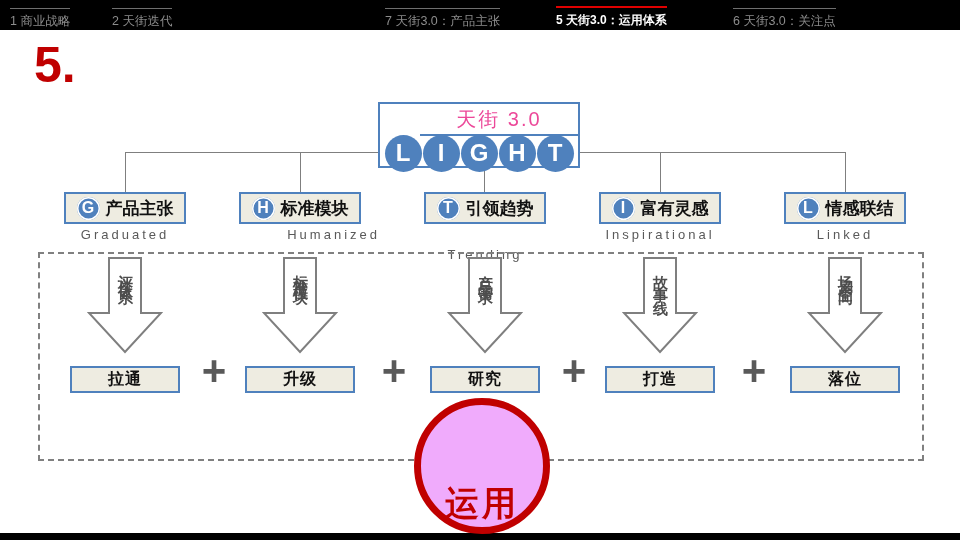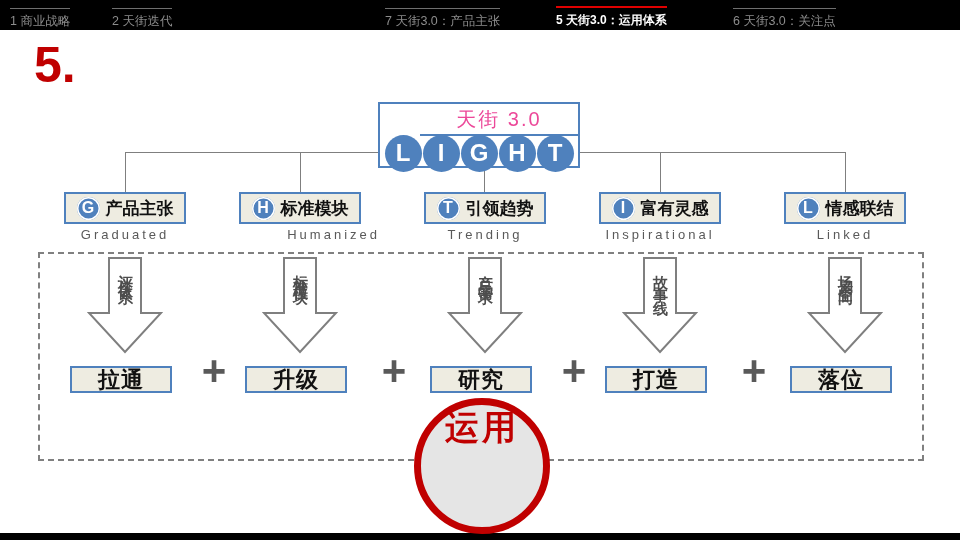--- a/index.html
+++ b/index.html
@@ -50,30 +50,30 @@
 
   
   .arrow{position:absolute;top:257px;width:76px;height:97px;}
   .arrow svg{position:absolute;left:0;top:0;}
   .atext{position:absolute;left:50%;top:6px;transform:translateX(-50%);
          writing-mode:vertical-rl;text-orientation:upright;
          font-size:15px;font-weight:bold;color:#4d4d4d;letter-spacing:5px;white-space:nowrap;}
   .arrow.a3 .atext{letter-spacing:13px;}
 
   
-  .fbox{position:absolute;top:366px;width:102px;height:27px;border:2px solid #4f81bd;background:#eeece1;
+  .fbox{position:absolute;top:366px;width:110px;height:27px;border:2px solid #4f81bd;background:#eeece1;
         box-sizing:border-box;display:flex;align-items:center;justify-content:center;
-        font-size:22px;font-weight:bold;color:#111;letter-spacing:1px;}
+        font-size:16px;font-weight:bold;color:#111;letter-spacing:1px;}
   .plus{position:absolute;top:350px;width:40px;text-align:center;
         color:#595959;font-size:42px;font-weight:900;line-height:1;}
 
   
   .badge{position:absolute;left:414px;top:398px;width:136px;height:136px;border-radius:50%;
-         border:7px solid #c00000;background:#e5e5e5;box-sizing:border-box;z-index:5;
-         display:flex;align-items:flex-start;justify-content:center;}
+         border:7px solid #c00000;background:#f0abfc;box-sizing:border-box;z-index:5;
+         display:flex;align-items:flex-end;justify-content:center;}
   .badge-text{color:#c00000;font-size:34px;font-weight:bold;letter-spacing:3px;}
 
   
   .bottombar{position:absolute;left:0;bottom:0;width:960px;height:7px;background:#000;}
 </style>
 </head>
 <body>
 
 <div class="stage">
 
@@ -124,21 +124,21 @@
     <span class="bletter">I</span>
     <span class="btext">富有灵感</span>
   </div>
   <div class="bbox" style="left:784px;">
     <span class="bletter">L</span>
     <span class="btext">情感联结</span>
   </div>
 
   <div class="beng" style="left:45px;">Graduated</div>
   <div class="beng" style="left:220px;text-align:right;">Humanized</div>
-  <div class="beng" style="left:405px;">Trending</div>
+  <div class="beng" style="left:405px;margin-top:20px;">Trending</div>
   <div class="beng" style="left:580px;">Inspirational</div>
   <div class="beng" style="left:765px;">Linked</div>
 
   <div class="dashed"></div>
 
   <div class="arrow a0" style="left:87px;">
     <svg width="76" height="97" viewBox="0 0 76 97">
       <polygon points="22,1 54,1 54,56 74,56 38,95 2,56 22,56" fill="#ffffff" stroke="#7f7f7f" stroke-width="2"></polygon>
     </svg>
     <span class="atext">评价体系</span>

